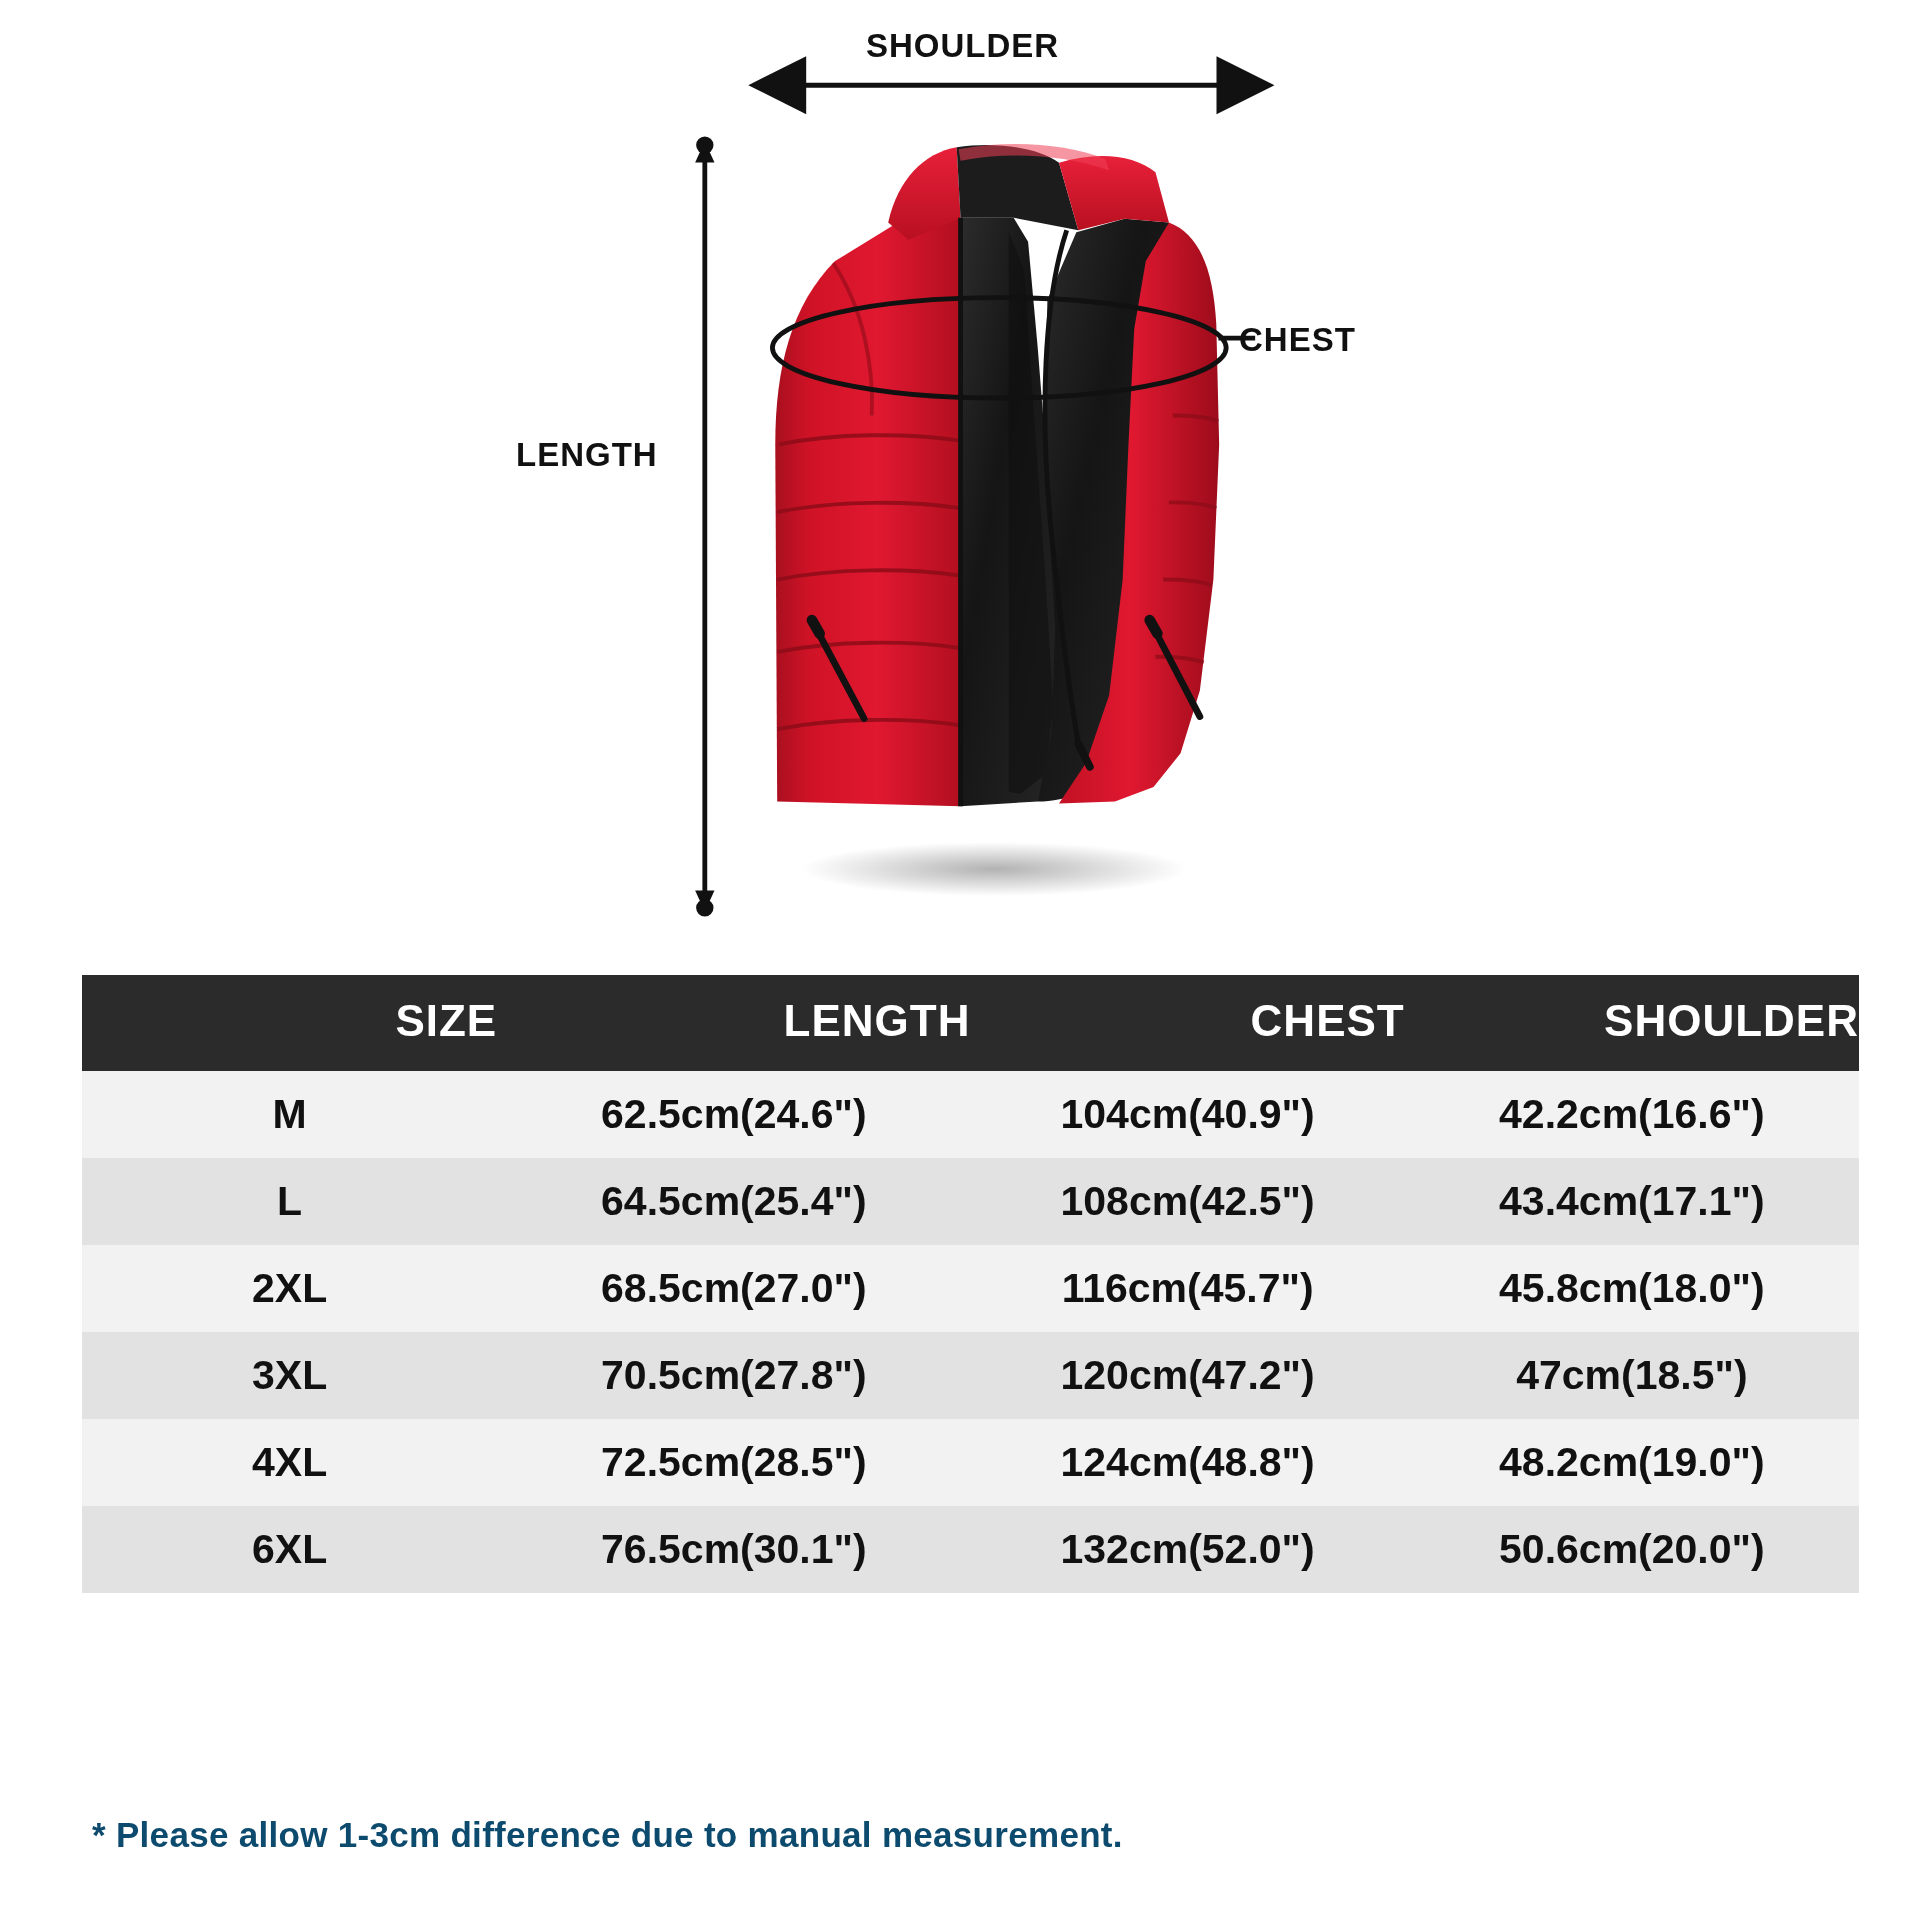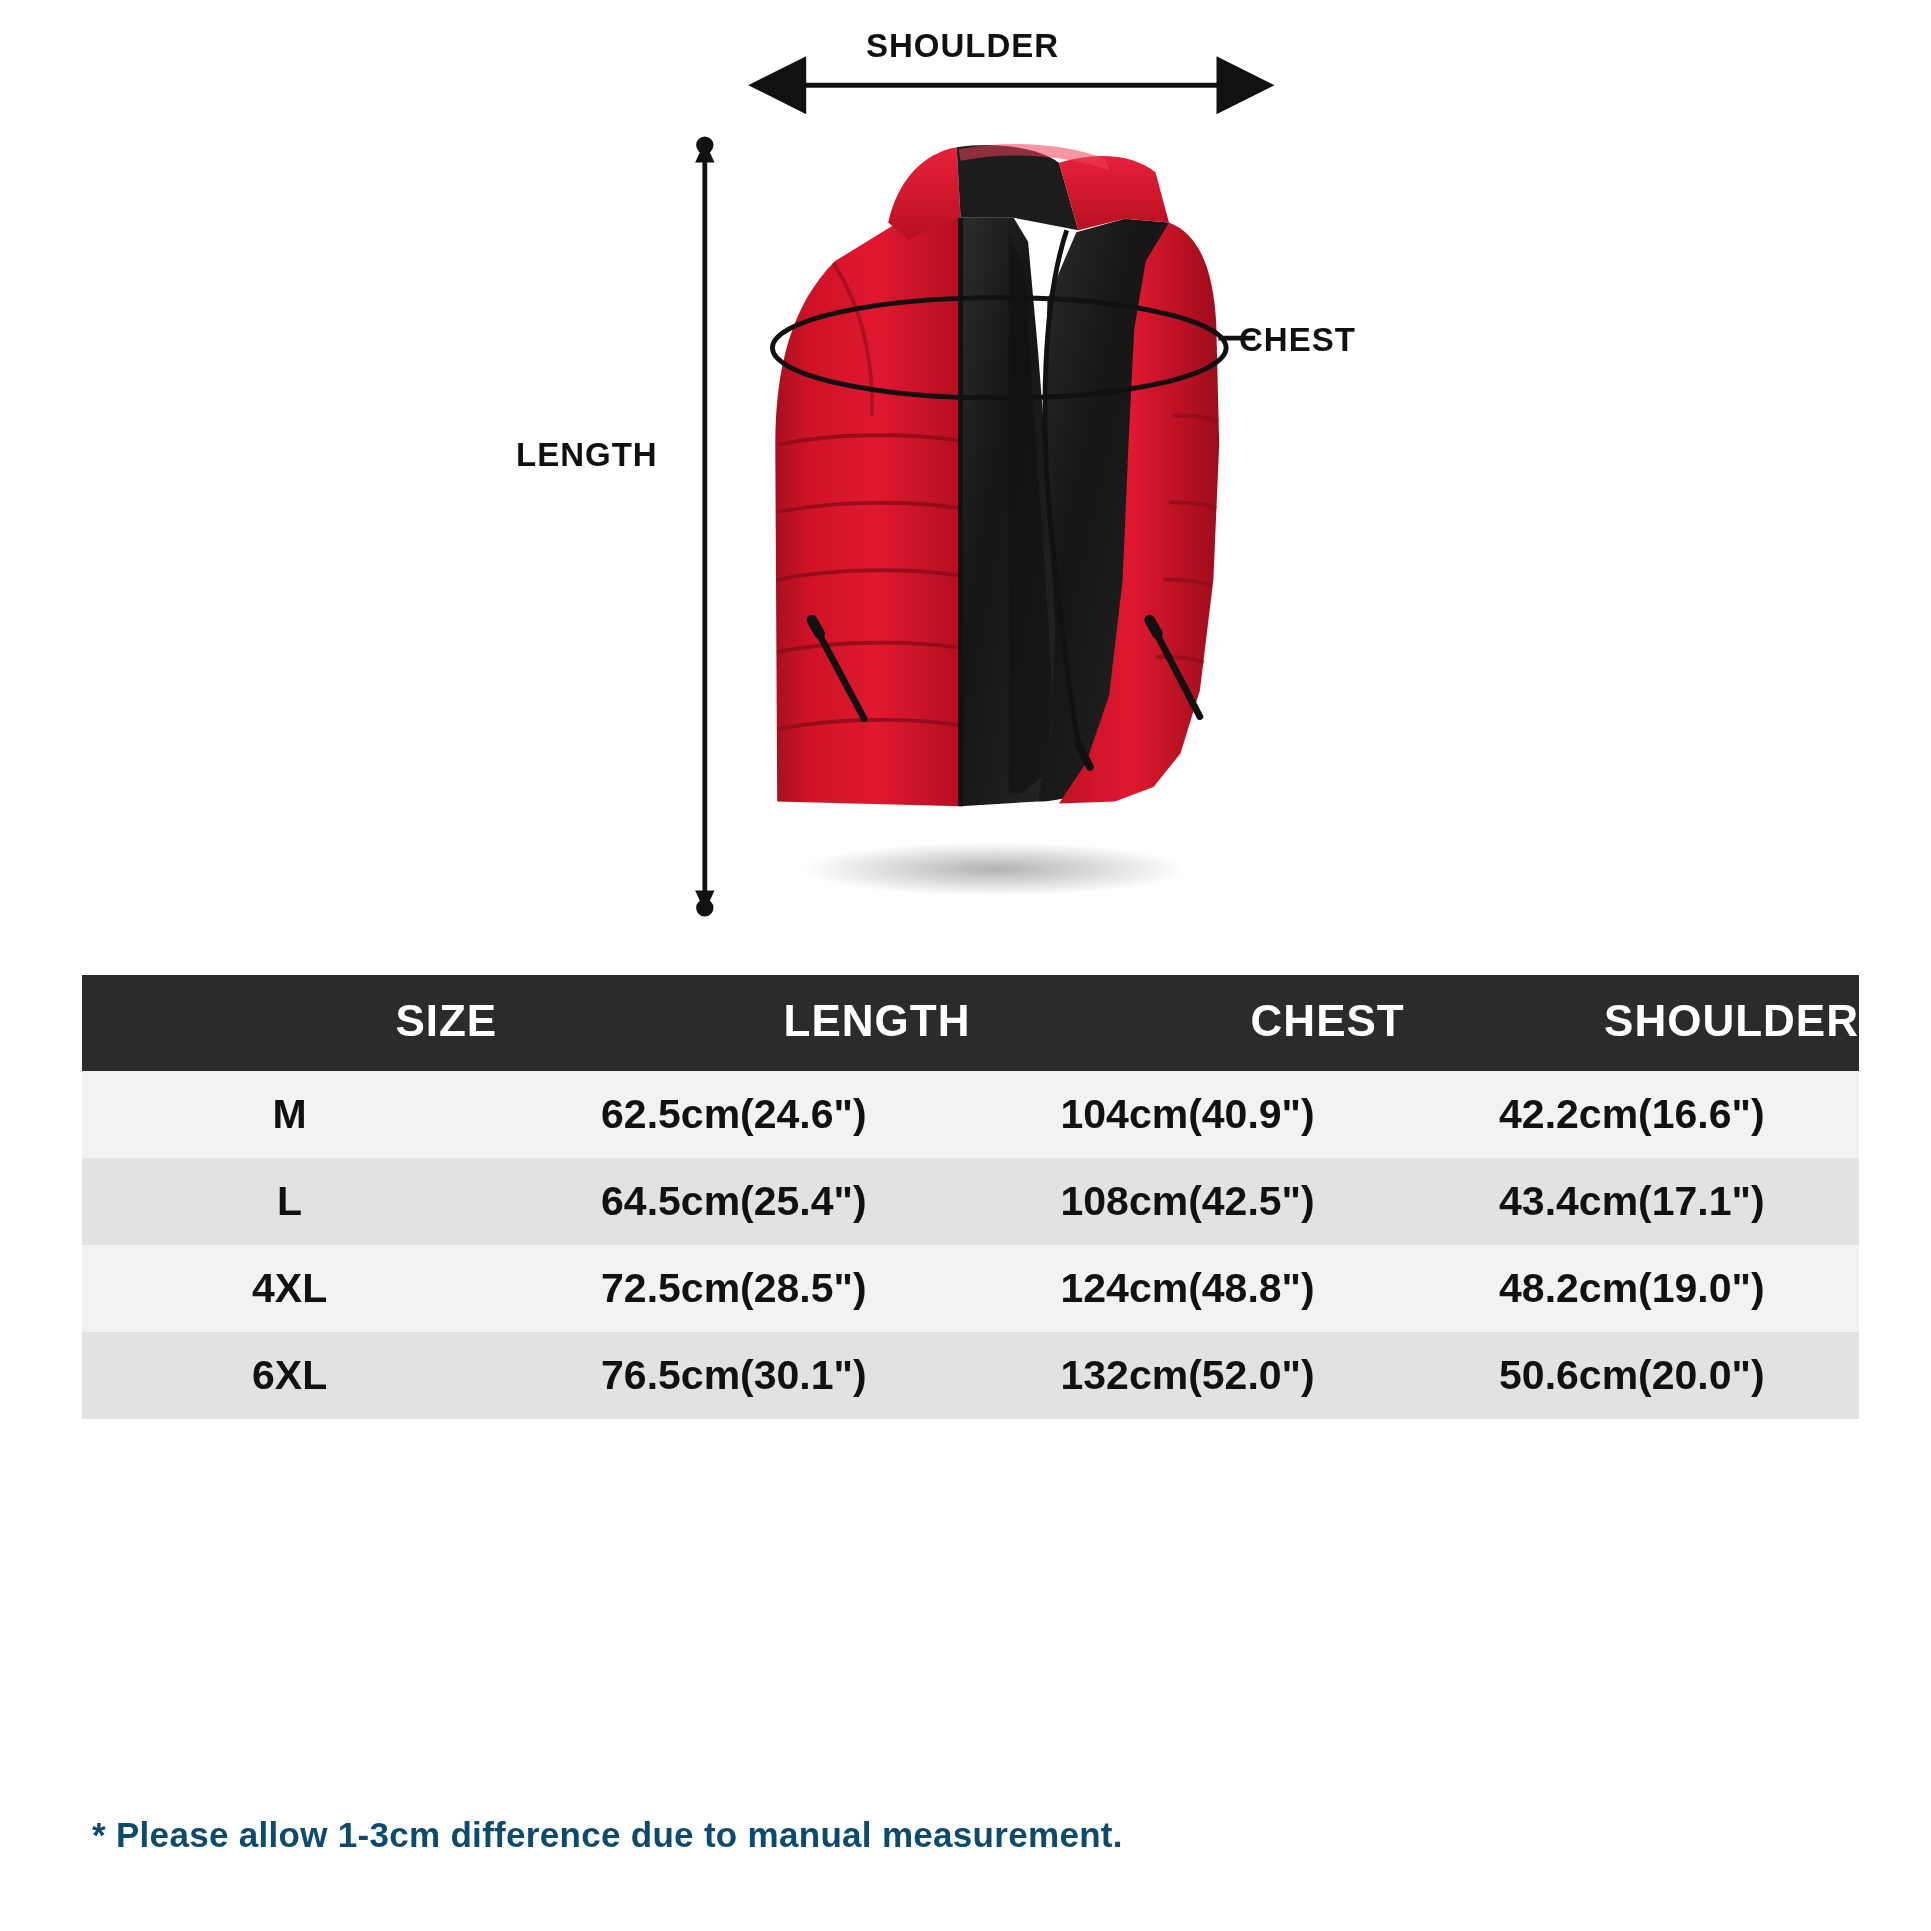--- a/index.html
+++ b/index.html
@@ -247,20 +247,32 @@
           <td>104cm(40.9")</td>
           <td>42.2cm(16.6")</td>
         </tr>
         <tr>
           <td>L</td>
           <td>64.5cm(25.4")</td>
           <td>108cm(42.5")</td>
           <td>43.4cm(17.1")</td>
         </tr>
         <tr>
+          <td>2XL</td>
+          <td>68.5cm(27.0")</td>
+          <td>116cm(45.7")</td>
+          <td>45.8cm(18.0")</td>
+        </tr>
+        <tr>
+          <td>3XL</td>
+          <td>70.5cm(27.8")</td>
+          <td>120cm(47.2")</td>
+          <td>47cm(18.5")</td>
+        </tr>
+        <tr>
           <td>4XL</td>
           <td>72.5cm(28.5")</td>
           <td>124cm(48.8")</td>
           <td>48.2cm(19.0")</td>
         </tr>
         <tr>
           <td>6XL</td>
           <td>76.5cm(30.1")</td>
           <td>132cm(52.0")</td>
           <td>50.6cm(20.0")</td>

